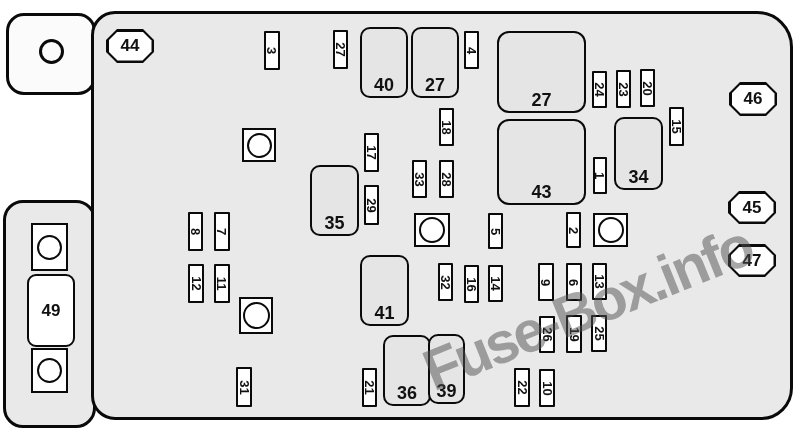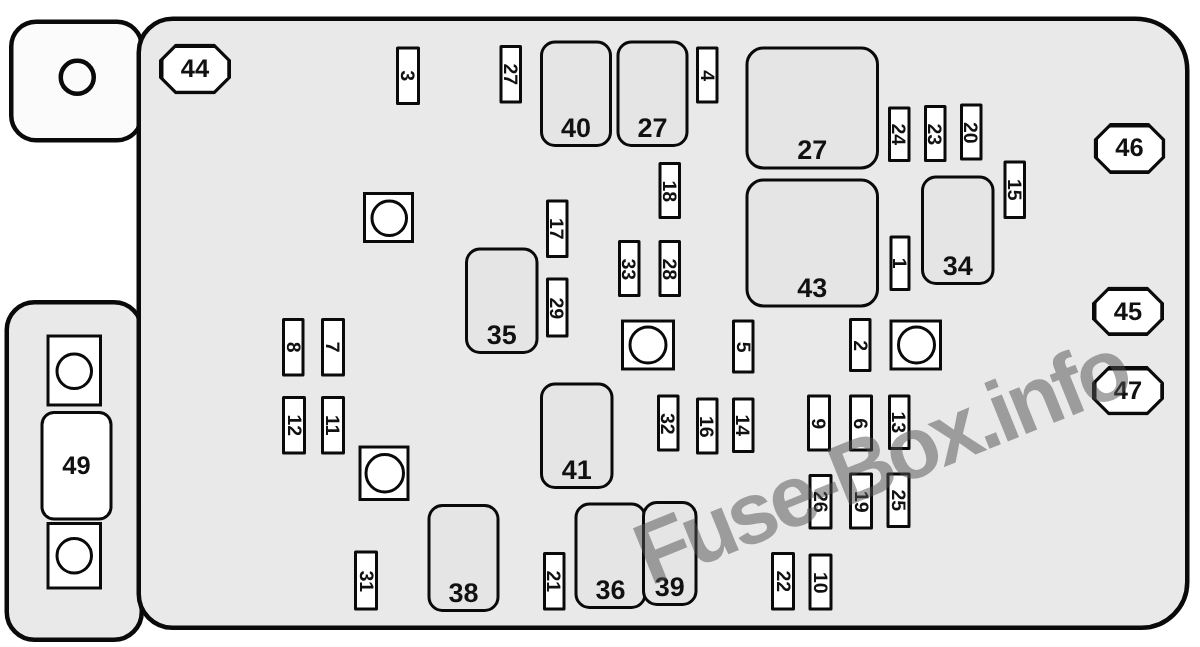--- a/index.html
+++ b/index.html
@@ -128,23 +128,20 @@
     </div>
   <div class="relay" style="left:614px;top:117px;width:49px;height:73px;">
       <span>34</span>
     </div>
   <div class="relay" style="left:310px;top:165px;width:49px;height:71px;">
       <span>35</span>
     </div>
   <div class="relay" style="left:360px;top:255px;width:49px;height:71px;">
       <span>41</span>
     </div>
-  <div class="relay" style="left:285px;top:336px;width:48px;height:72px;">
-      <span>38</span>
-    </div>
   <div class="relay" style="left:383px;top:335px;width:48px;height:71px;">
       <span>36</span>
     </div>
   <div class="relay" style="left:428px;top:334px;width:37px;height:70px;">
       <span>39</span>
     </div>
 
   <div class="socket" style="left:242px;top:128px;width:34px;height:34px;">
       <div class="socket-circle" style="width:25px;height:25px;"></div>
     </div>

